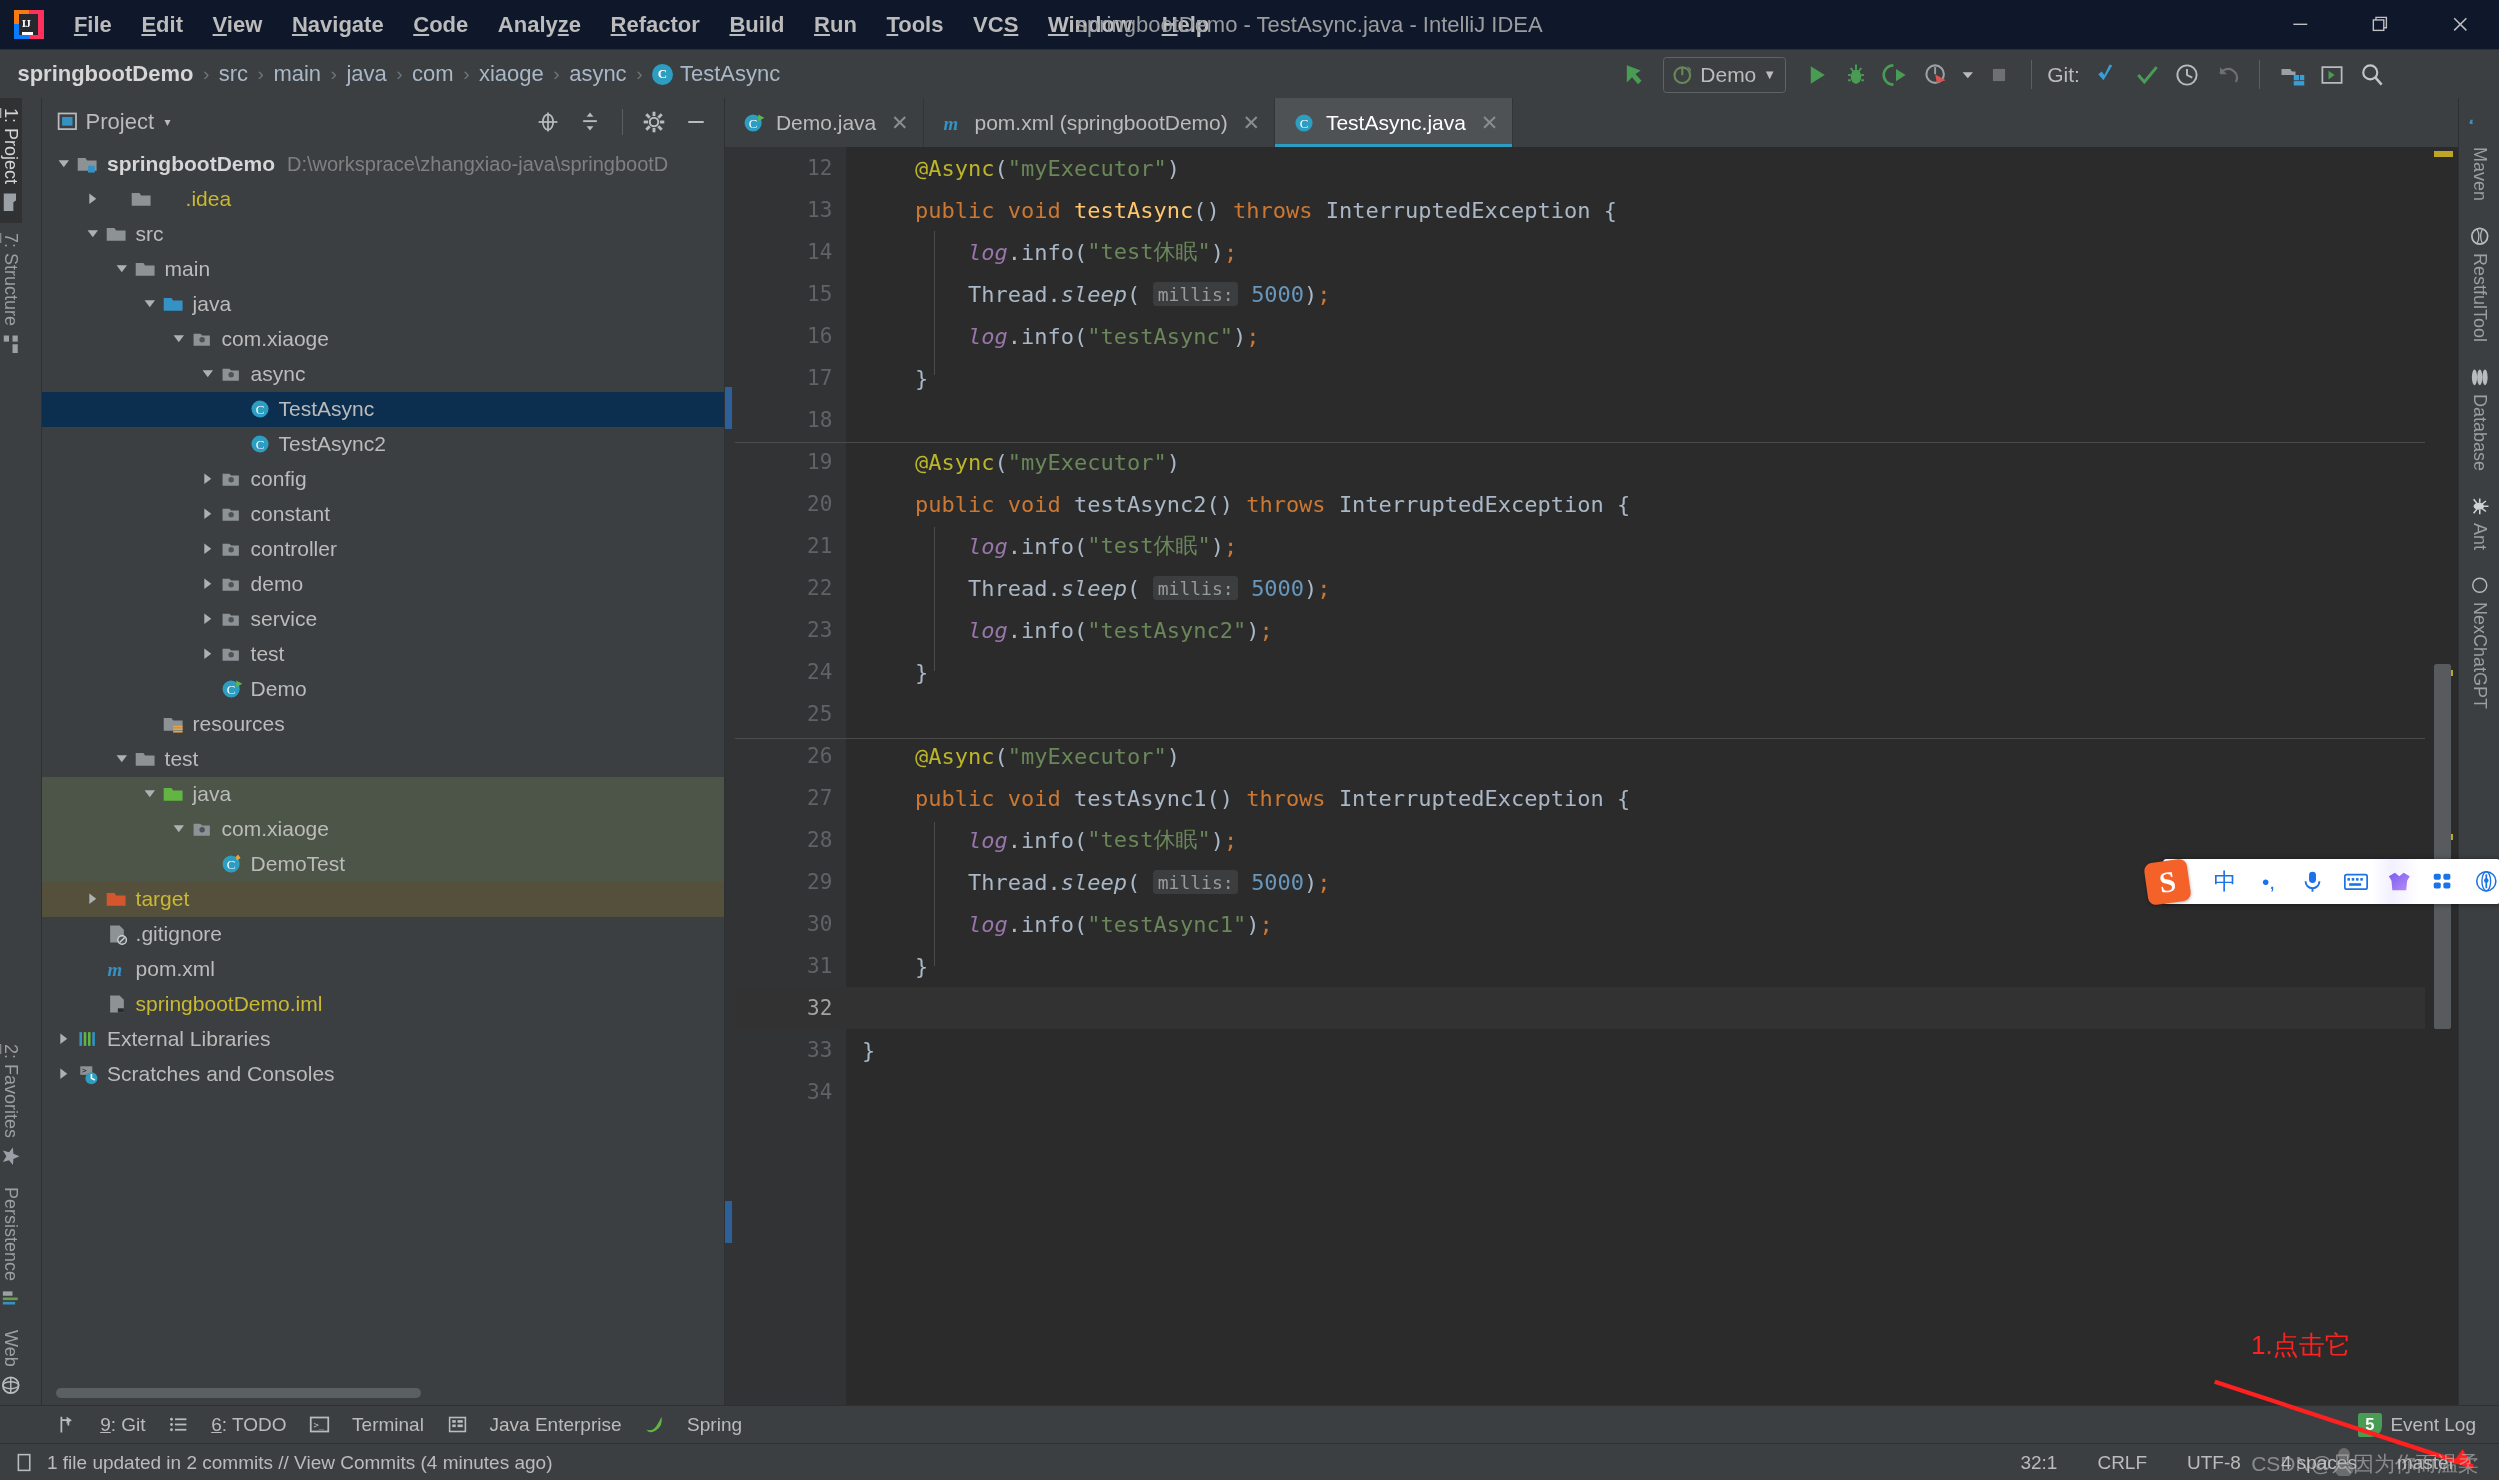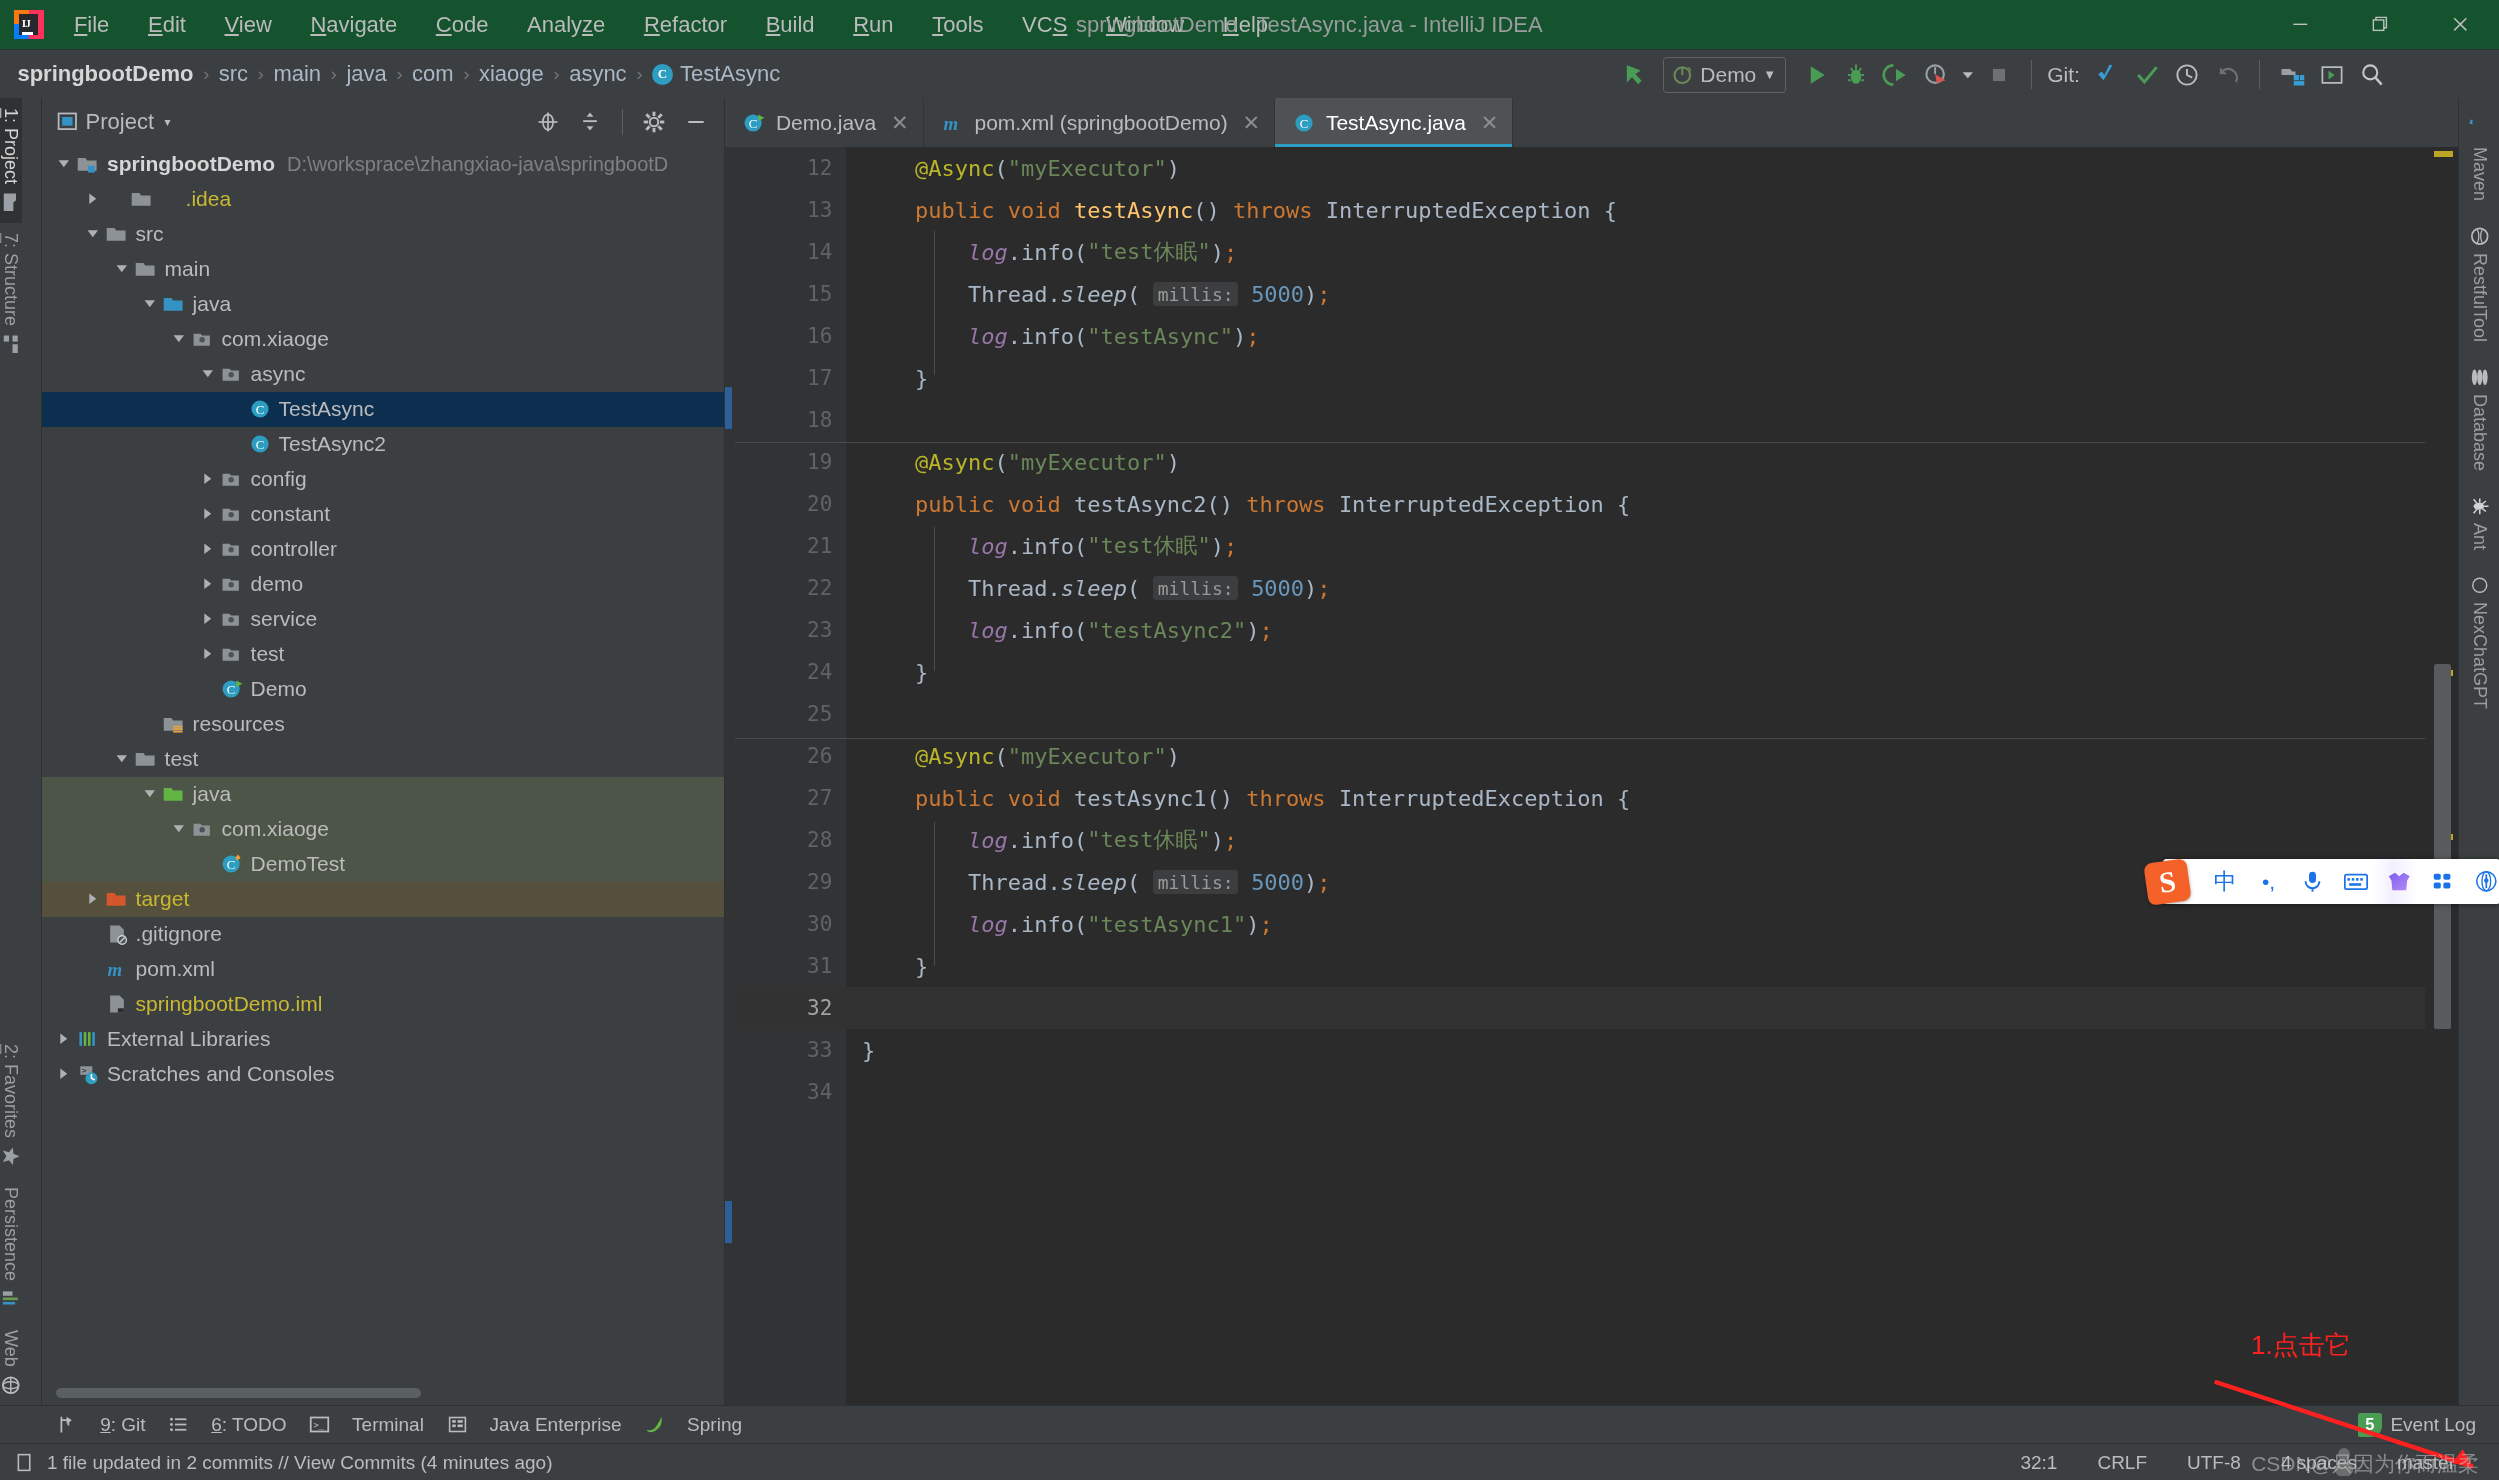--- a/index.html
+++ b/index.html
@@ -7,37 +7,37 @@
     width: 2500px; height: 1481px;
     background: #3c3f41;
     font-family: "Liberation Sans", sans-serif;
     overflow: hidden;
     -webkit-font-smoothing: antialiased;
   }
   .app { position: relative; width: 2500px; height: 1481px; display: flex; flex-direction: column; }
 
   
   .titlebar {
-    height: 49px; background: #14532d; display: flex; align-items: center;
+    height: 49px; background: #0f172a; display: flex; align-items: center;
     flex: 0 0 49px; position: relative;
   }
   .logo {
     width: 29.5px; height: 29.5px; margin-left: 14px; margin-right: 15.6px;
     position: relative; flex: 0 0 29.5px;
   }
   .logo .q1{position:absolute;left:0;top:0;width:14.8px;height:14.8px;background:#f97a12;}
   .logo .q2{position:absolute;right:0;top:0;width:14.8px;height:14.8px;background:#fe315d;}
   .logo .q3{position:absolute;left:0;bottom:0;width:14.8px;height:14.8px;background:#087cfa;}
   .logo .q4{position:absolute;right:0;bottom:0;width:14.8px;height:14.8px;background:#fe315d;}
   .logo .inner{position:absolute;left:5.2px;top:4.3px;width:19px;height:21px;background:#27282e;}
   .logo .ij{position:absolute;left:7.8px;top:7px;color:#fff;font-size:11.3px;font-weight:bold;
     font-family:"Liberation Serif",serif;letter-spacing:-0.9px;}
   .logo .ijbar{position:absolute;left:7.8px;bottom:4.3px;width:11.3px;height:2.6px;background:#fff;}
 
-  .menubar { display: flex; align-items: flex-end; gap: 9px; }
+  .menubar { display: flex; align-items: flex-end; gap: 0; font-weight: bold; }
   .menubar .mi {
     color: #bbbbbb; font-size: 22px; padding: 3.5px 14.8px; cursor: default;
     white-space: nowrap;
   }
   .menubar .mi .u { text-decoration: underline; }
 
   .wintitle {
     position: absolute; left: 1076px; top: 0; height: 49px;
     display: flex; align-items: center; color: #9a9c9e; font-size: 22px;
   }

